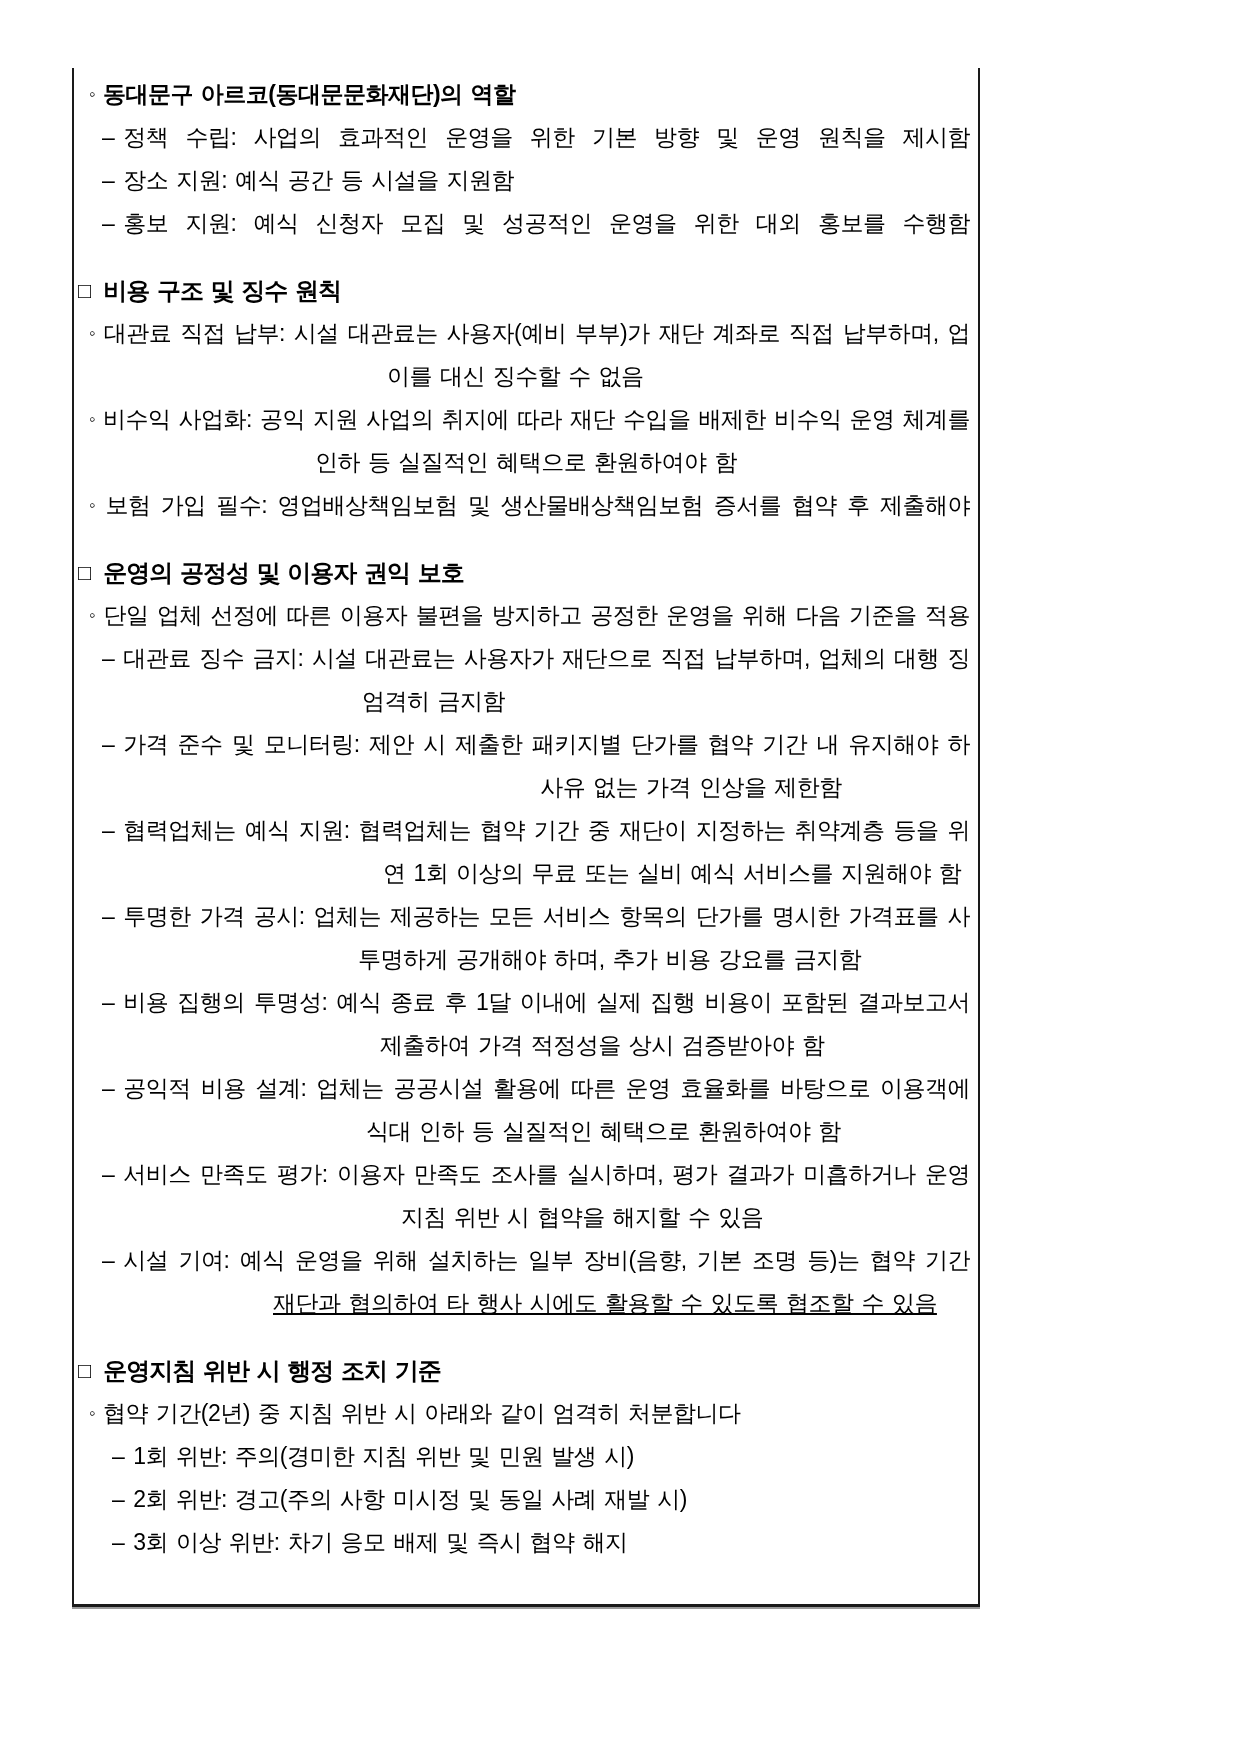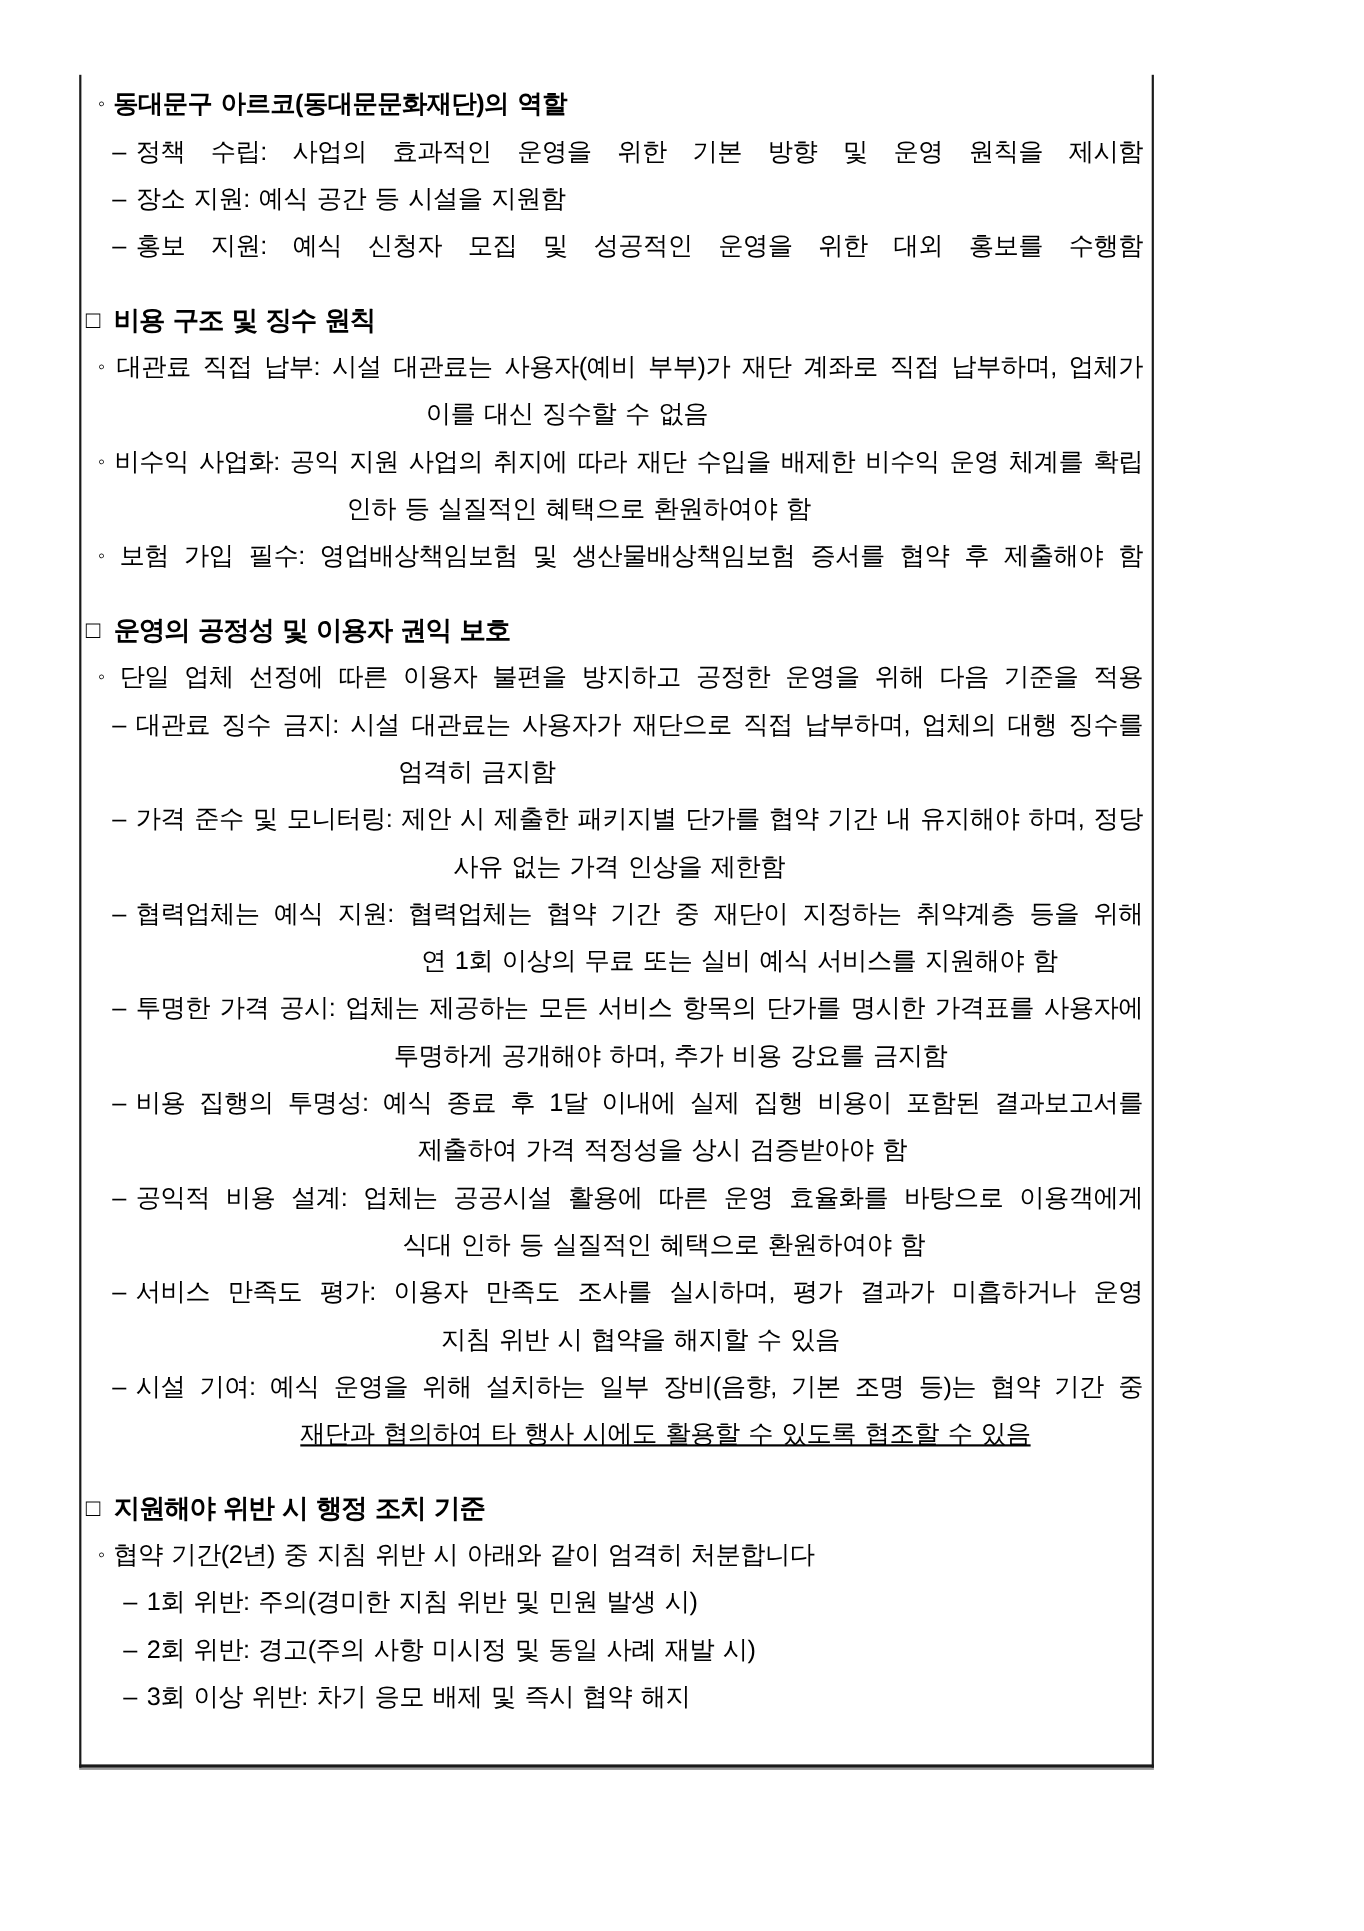--- a/index.html
+++ b/index.html
@@ -4,21 +4,21 @@
 <title>문서</title>
 <style>
   html,body{margin:0;padding:0;}
   body{
     width:1240px;height:1755px;position:relative;
     background:#ffffff;
     font-family:"Liberation Sans","DejaVu Sans",sans-serif;
     color:#000;
   }
   .doc-cell{
-    position:absolute;left:72px;top:68px;width:977px;height:1539px;
+    position:absolute;left:72px;top:68px;width:908px;height:1539px;
     box-sizing:border-box;
     border-left:2px solid #1a1a1a;
     border-right:2px solid #1a1a1a;
     border-bottom:3px solid #1a1a1a;
     box-shadow:0 2px 0 #9a9a9a;
     padding:5px 8px 0 2px;
     overflow:hidden;
   }
   .line{
     line-height:43px;height:43px;
@@ -53,32 +53,32 @@
     <div class="line i0" style="padding-left: 311px;"><span>이를 대신 징수할 수 없음</span></div>
     <div class="line i1 just"><span class="mk mk-circ">◦</span><span>비수익 사업화: 공익 지원 사업의 취지에 따라 재단 수입을 배제한 비수익 운영 체계를 확립함</span></div>
     <div class="line i0" style="padding-left: 239px;"><span>인하 등 실질적인 혜택으로 환원하여야 함</span></div>
     <div class="line i1 just"><span class="mk mk-circ">◦</span><span>보험 가입 필수: 영업배상책임보험 및 생산물배상책임보험 증서를 협약 후 제출해야 함</span></div>
     <div class="spacer"></div>
     <div class="line i0 hd"><span class="mk mk-sq">□</span><span>운영의 공정성 및 이용자 권익 보호</span></div>
     <div class="line i1 just"><span class="mk mk-circ">◦</span><span>단일 업체 선정에 따른 이용자 불편을 방지하고 공정한 운영을 위해 다음 기준을 적용</span></div>
     <div class="line i2 just"><span class="mk mk-dash">–</span><span class="lbl">대관료 징수 금지:</span> <span>시설 대관료는 사용자가 재단으로 직접 납부하며, 업체의 대행 징수를</span></div>
     <div class="line i0" style="padding-left: 286px;"><span>엄격히 금지함</span></div>
     <div class="line i2 just"><span class="mk mk-dash">–</span><span class="lbl">가격 준수 및 모니터링:</span> <span>제안 시 제출한 패키지별 단가를 협약 기간 내 유지해야 하며, 정당한</span></div>
-    <div class="line i0" style="padding-left: 336px;"><span>사유 없는 가격 인상을 제한함</span></div>
+    <div class="line i0" style="padding-left: 336px; text-align: center;"><span>사유 없는 가격 인상을 제한함</span></div>
     <div class="line i2 just"><span class="mk mk-dash">–</span><span class="lbl">협력업체는 예식 지원:</span> <span>협력업체는 협약 기간 중 재단이 지정하는 취약계층 등을 위해</span></div>
     <div class="line i0" style="padding-left: 307px;"><span>연 1회 이상의 무료 또는 실비 예식 서비스를 지원해야 함</span></div>
     <div class="line i2 just"><span class="mk mk-dash">–</span><span class="lbl">투명한 가격 공시:</span> <span>업체는 제공하는 모든 서비스 항목의 단가를 명시한 가격표를 사용자에게</span></div>
     <div class="line i0" style="padding-left: 282px;"><span>투명하게 공개해야 하며, 추가 비용 강요를 금지함</span></div>
     <div class="line i2 just"><span class="mk mk-dash">–</span><span class="lbl">비용 집행의 투명성:</span> <span>예식 종료 후 1달 이내에 실제 집행 비용이 포함된 결과보고서를</span></div>
     <div class="line i0" style="padding-left: 304px;"><span>제출하여 가격 적정성을 상시 검증받아야 함</span></div>
     <div class="line i2 just"><span class="mk mk-dash">–</span><span class="lbl">공익적 비용 설계:</span> <span>업체는 공공시설 활용에 따른 운영 효율화를 바탕으로 이용객에게</span></div>
     <div class="line i0" style="padding-left: 290px;"><span>식대 인하 등 실질적인 혜택으로 환원하여야 함</span></div>
     <div class="line i2 just"><span class="mk mk-dash">–</span><span class="lbl">서비스 만족도 평가:</span> <span>이용자 만족도 조사를 실시하며, 평가 결과가 미흡하거나 운영</span></div>
     <div class="line i0" style="padding-left: 325px;"><span>지침 위반 시 협약을 해지할 수 있음</span></div>
     <div class="line i2 just"><span class="mk mk-dash">–</span><span class="lbl">시설 기여:</span> <span>예식 운영을 위해 설치하는 일부 장비(음향, 기본 조명 등)는 협약 기간 중</span></div>
     <div class="line i0" style="padding-left: 197px; text-decoration: underline;"><span>재단과 협의하여 타 행사 시에도 활용할 수 있도록 협조할 수 있음</span></div>
     <div class="spacer"></div>
-    <div class="line i0 hd"><span class="mk mk-sq">□</span><span>지원해야 위반 시 행정 조치 기준</span></div>
+    <div class="line i0 hd"><span class="mk mk-sq">□</span><span>운영지침 위반 시 행정 조치 기준</span></div>
     <div class="line i1"><span class="mk mk-circ">◦</span><span>협약 기간(2년) 중 지침 위반 시 아래와 같이 엄격히 처분합니다</span></div>
     <div class="line i3"><span class="mk mk-dash">–</span><span>1회 위반: 주의(경미한 지침 위반 및 민원 발생 시)</span></div>
     <div class="line i3"><span class="mk mk-dash">–</span><span>2회 위반: 경고(주의 사항 미시정 및 동일 사례 재발 시)</span></div>
     <div class="line i3"><span class="mk mk-dash">–</span><span>3회 이상 위반: 차기 응모 배제 및 즉시 협약 해지</span></div>
   </div>
 
 </body></html>

